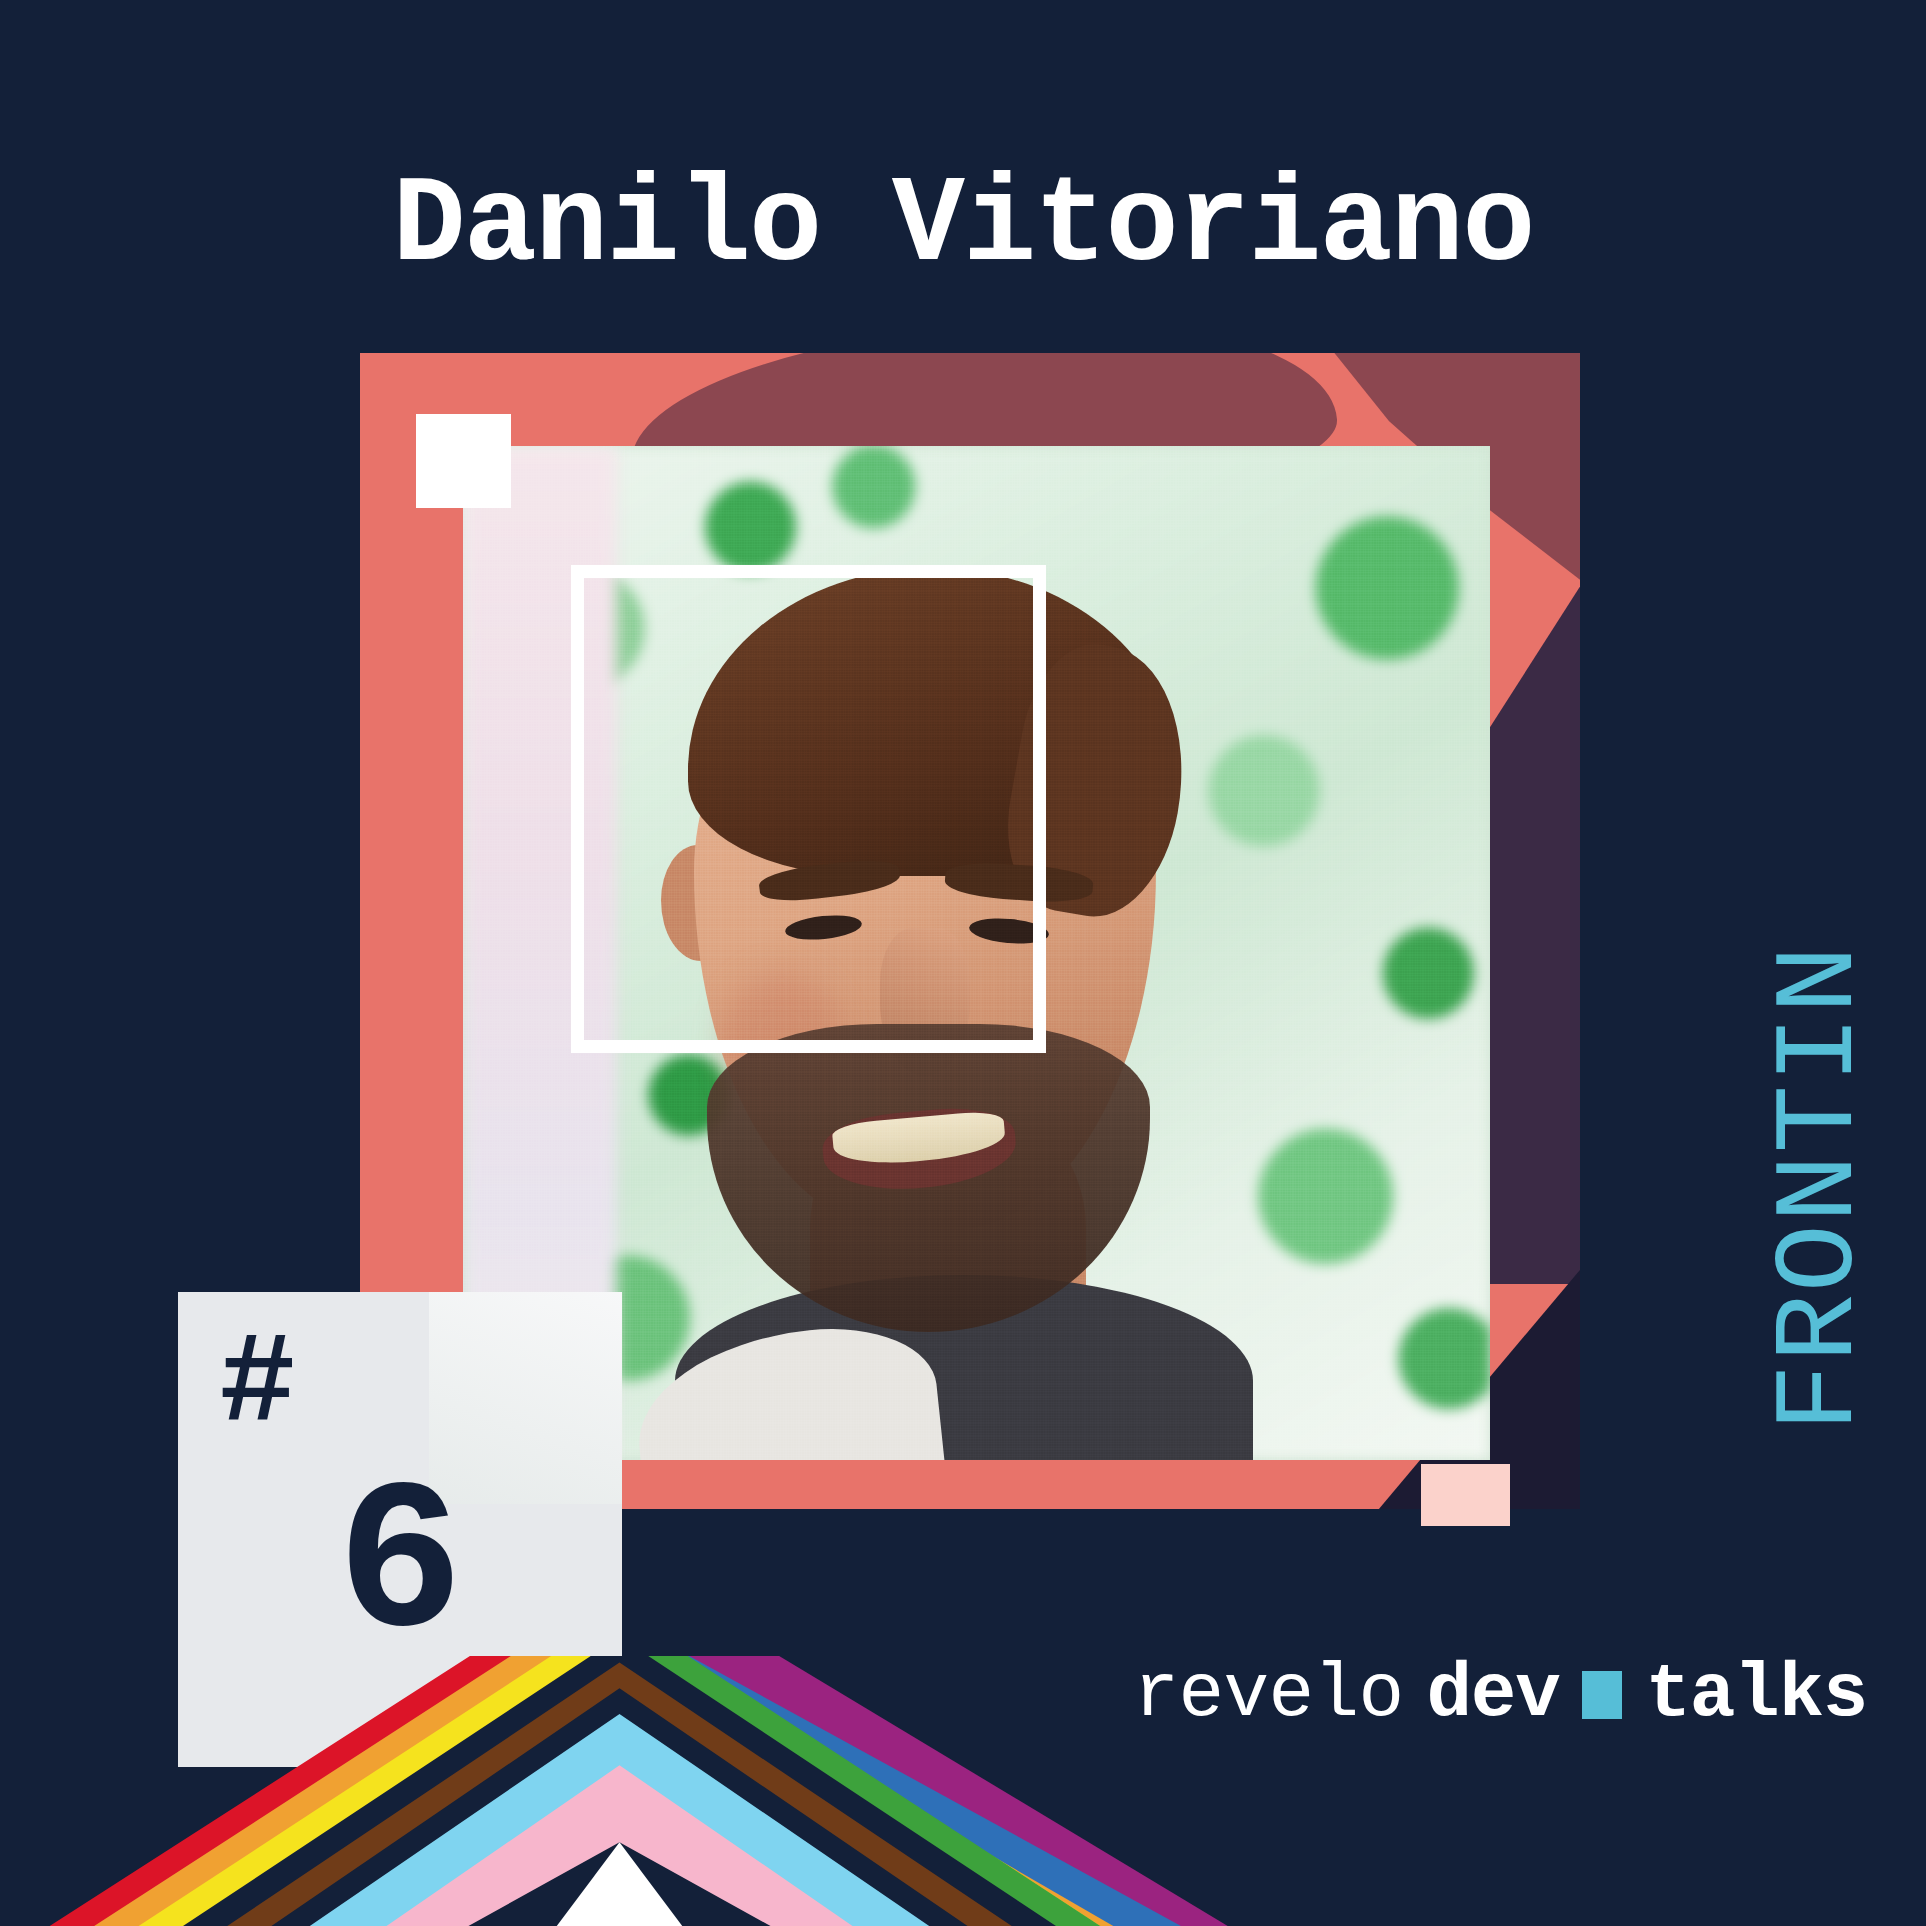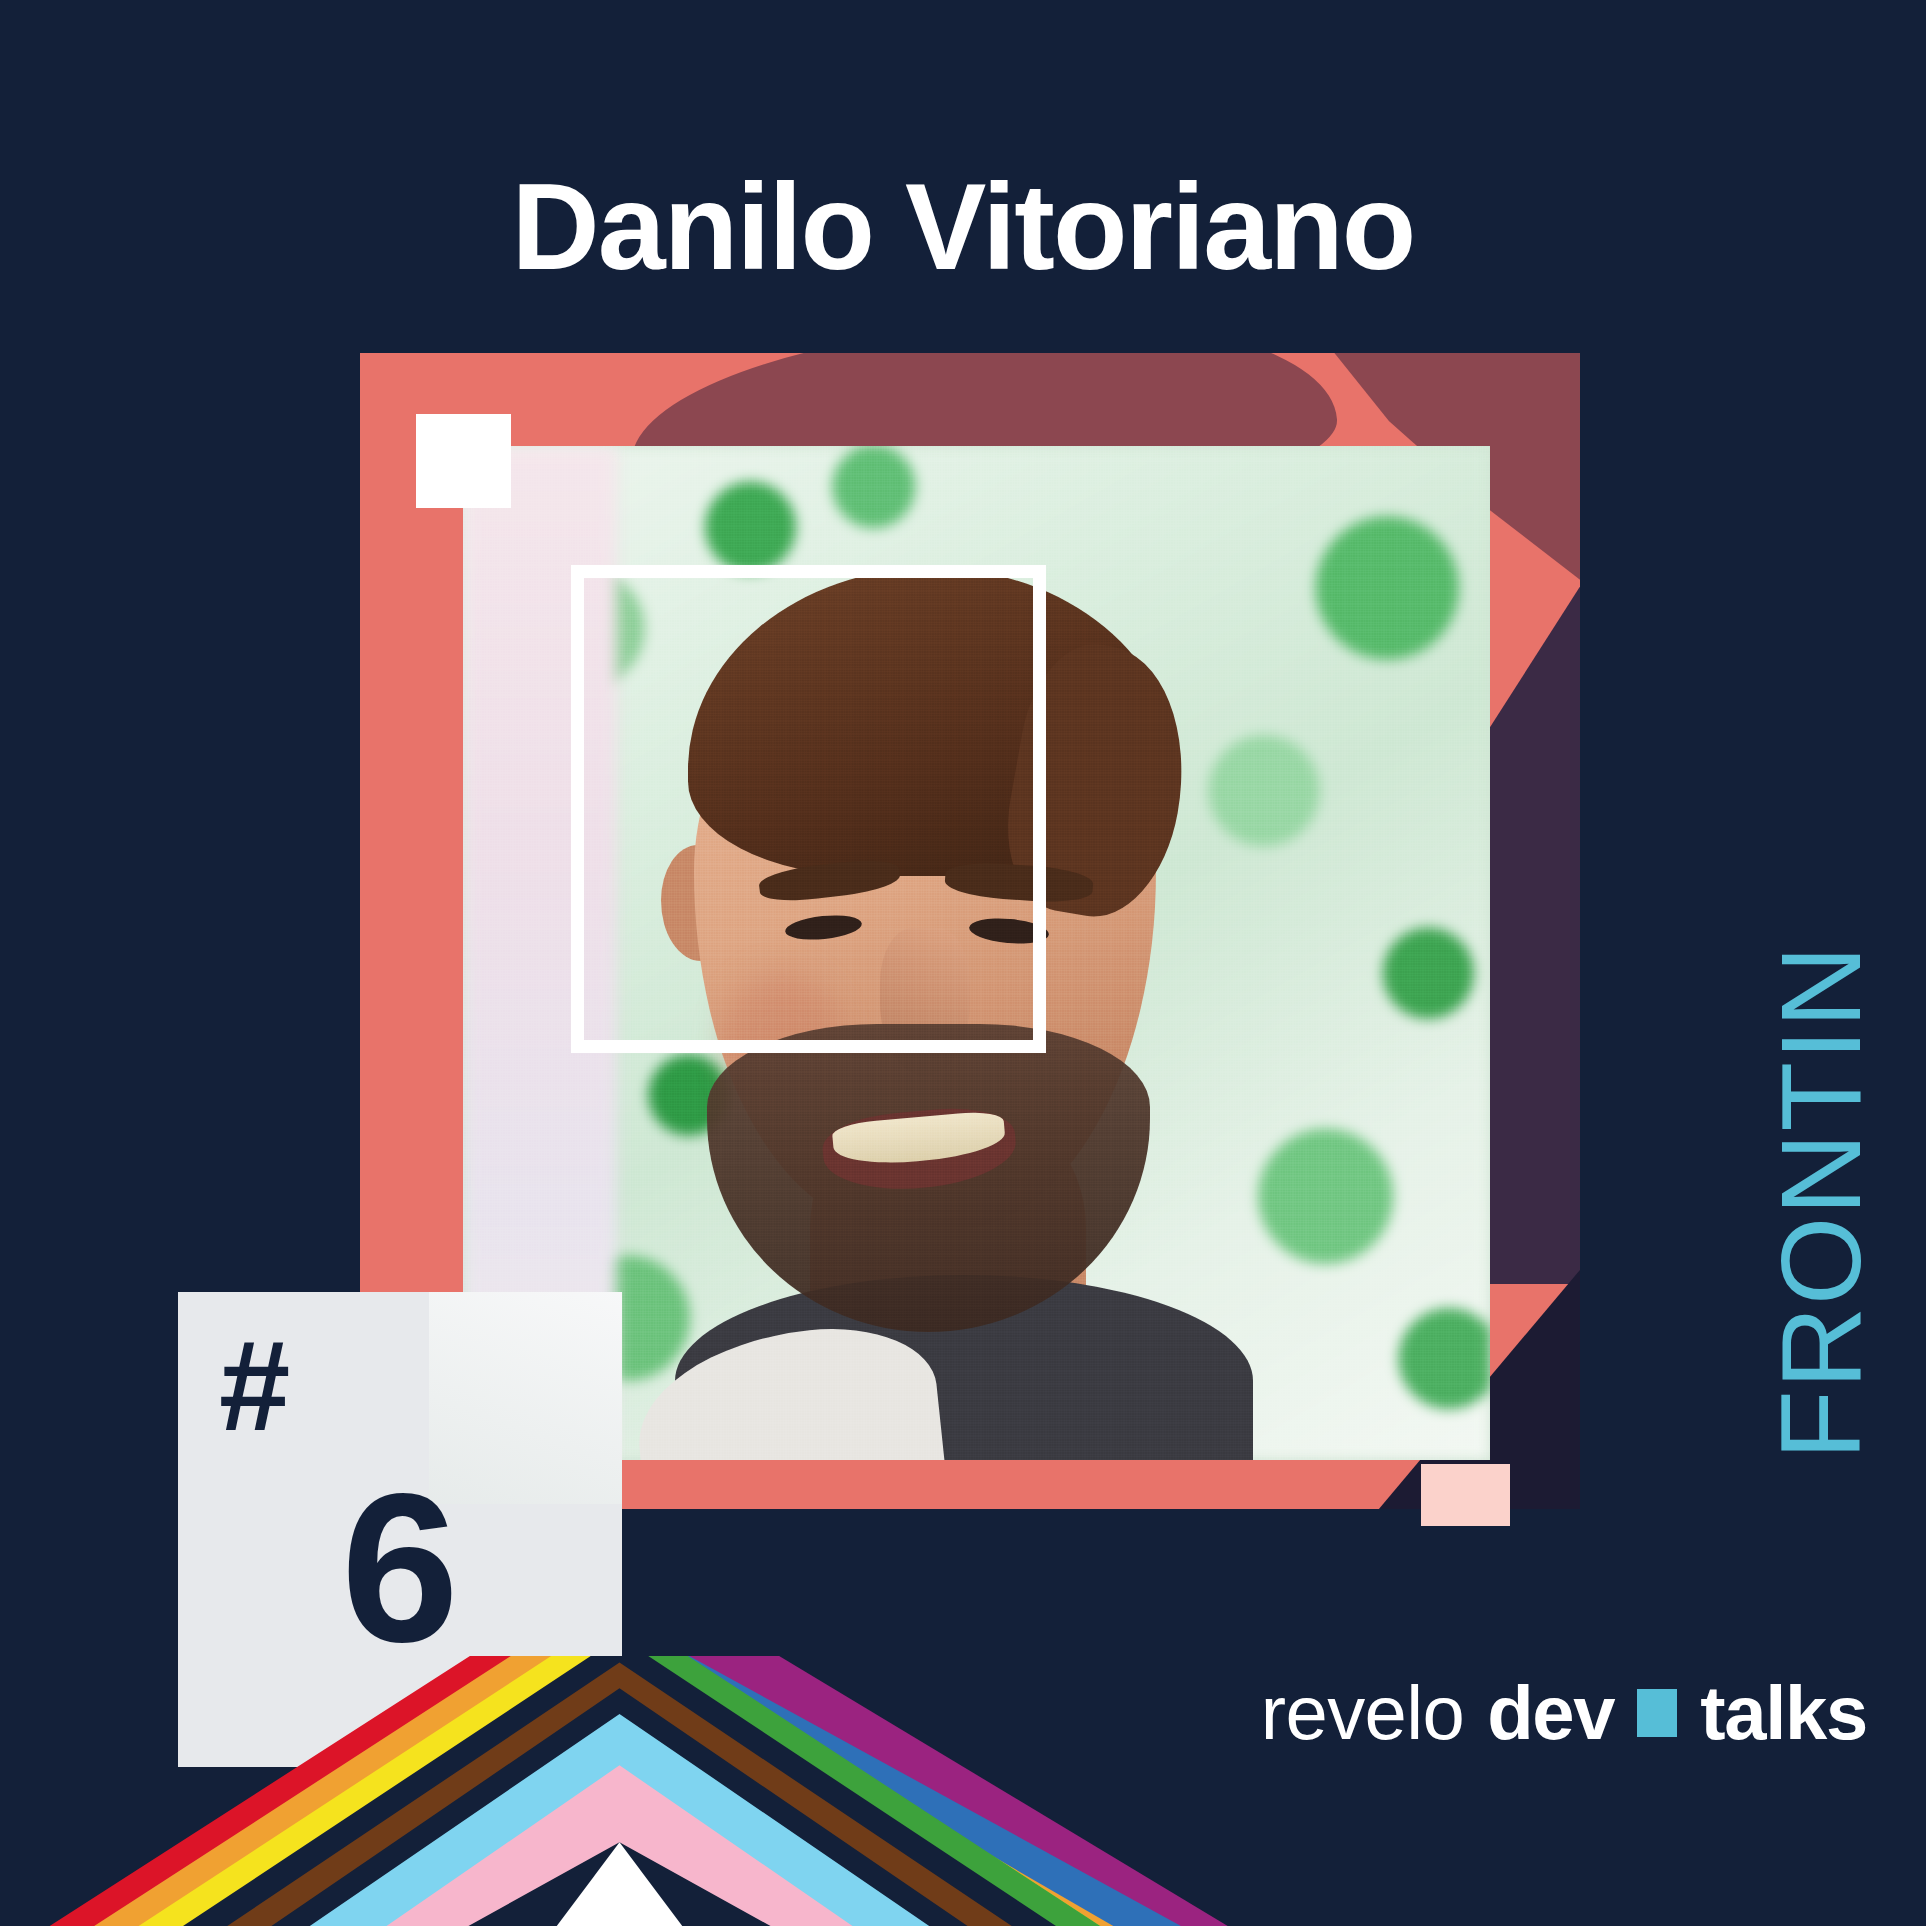--- a/index.html
+++ b/index.html
@@ -2,21 +2,21 @@
 <html style="font-size:10.3px"><head>
 <meta charset="utf-8">
 <style>
   html,body{margin:0;padding:0;background:#0f1b33;}
   *{box-sizing:border-box;}
   .canvas{
     position:relative;
     width:1926px;height:1926px;
     background:#132039;
     overflow:hidden;
-    font-family:Liberation Sans, sans-serif;
+    font-family:Liberation Mono, monospace;
     padding-left:48px;
   }
 
   
   .speaker-name{
     position:absolute;
     left:0;right:0;top:166px;
     text-align:center;
     color:#ffffff;
     font-size:122px;
@@ -260,21 +260,21 @@
     line-height:1;
     writing-mode:vertical-rl;
     transform:rotate(180deg);
     transform-origin:center;
     white-space:nowrap;
   }
 
   
   .logo{
     position:absolute;
-    right:59px;bottom:175px;
+    right:59px;bottom:193px;
     display:flex;align-items:center;gap:23px;
     color:#ffffff;
     font-size:76px;line-height:1;
     white-space:nowrap;
   }
   .logo .light{font-weight:normal;letter-spacing:-0.6px;}
   .logo .bold{font-weight:bold;letter-spacing:-1.3px;}
   .logo .sq{width:40px;height:48px;background:#56bed7;display:inline-block;}
 
   

